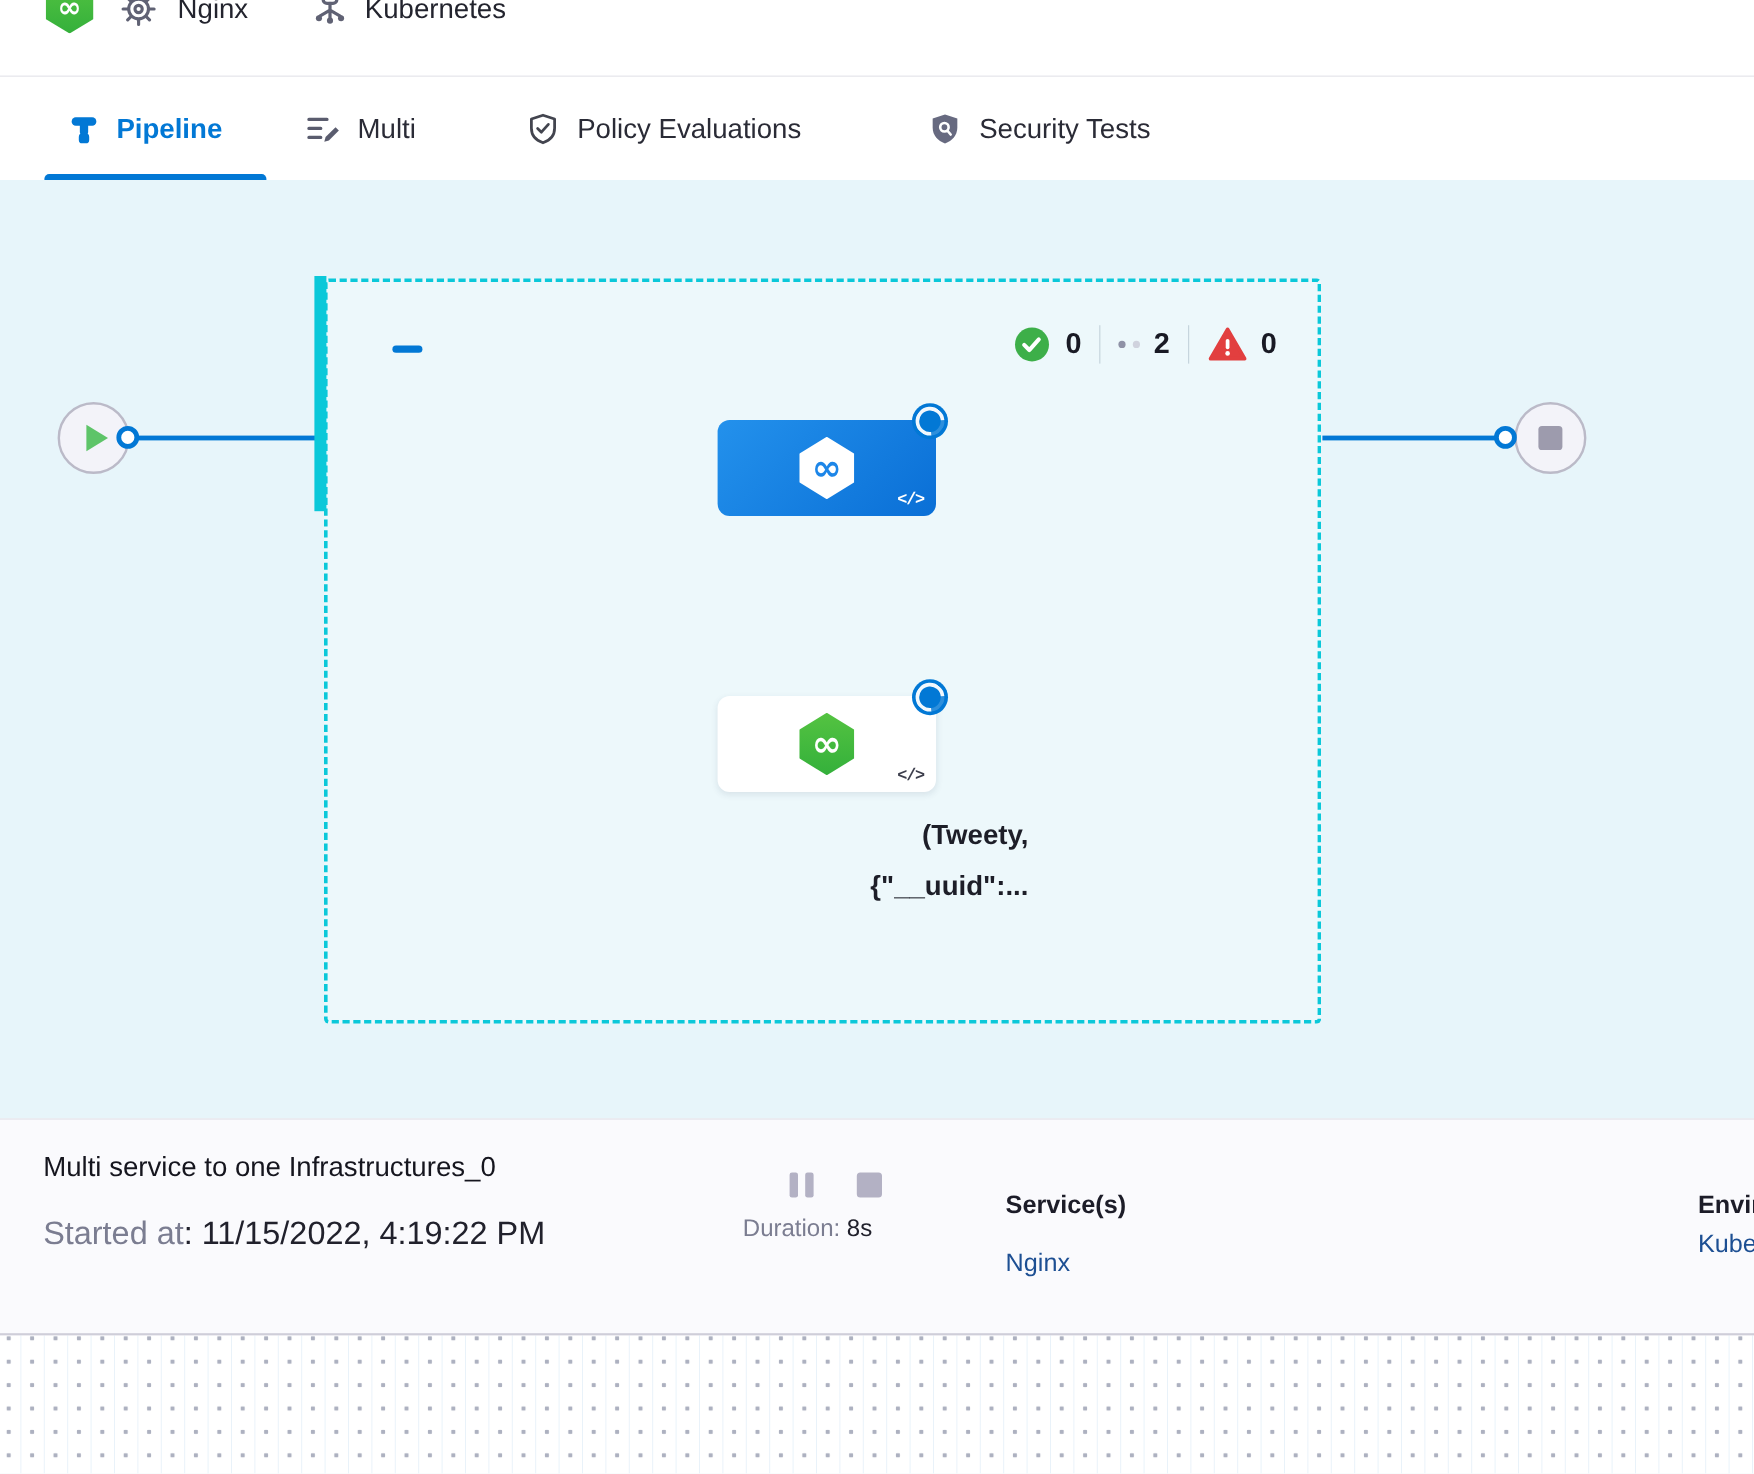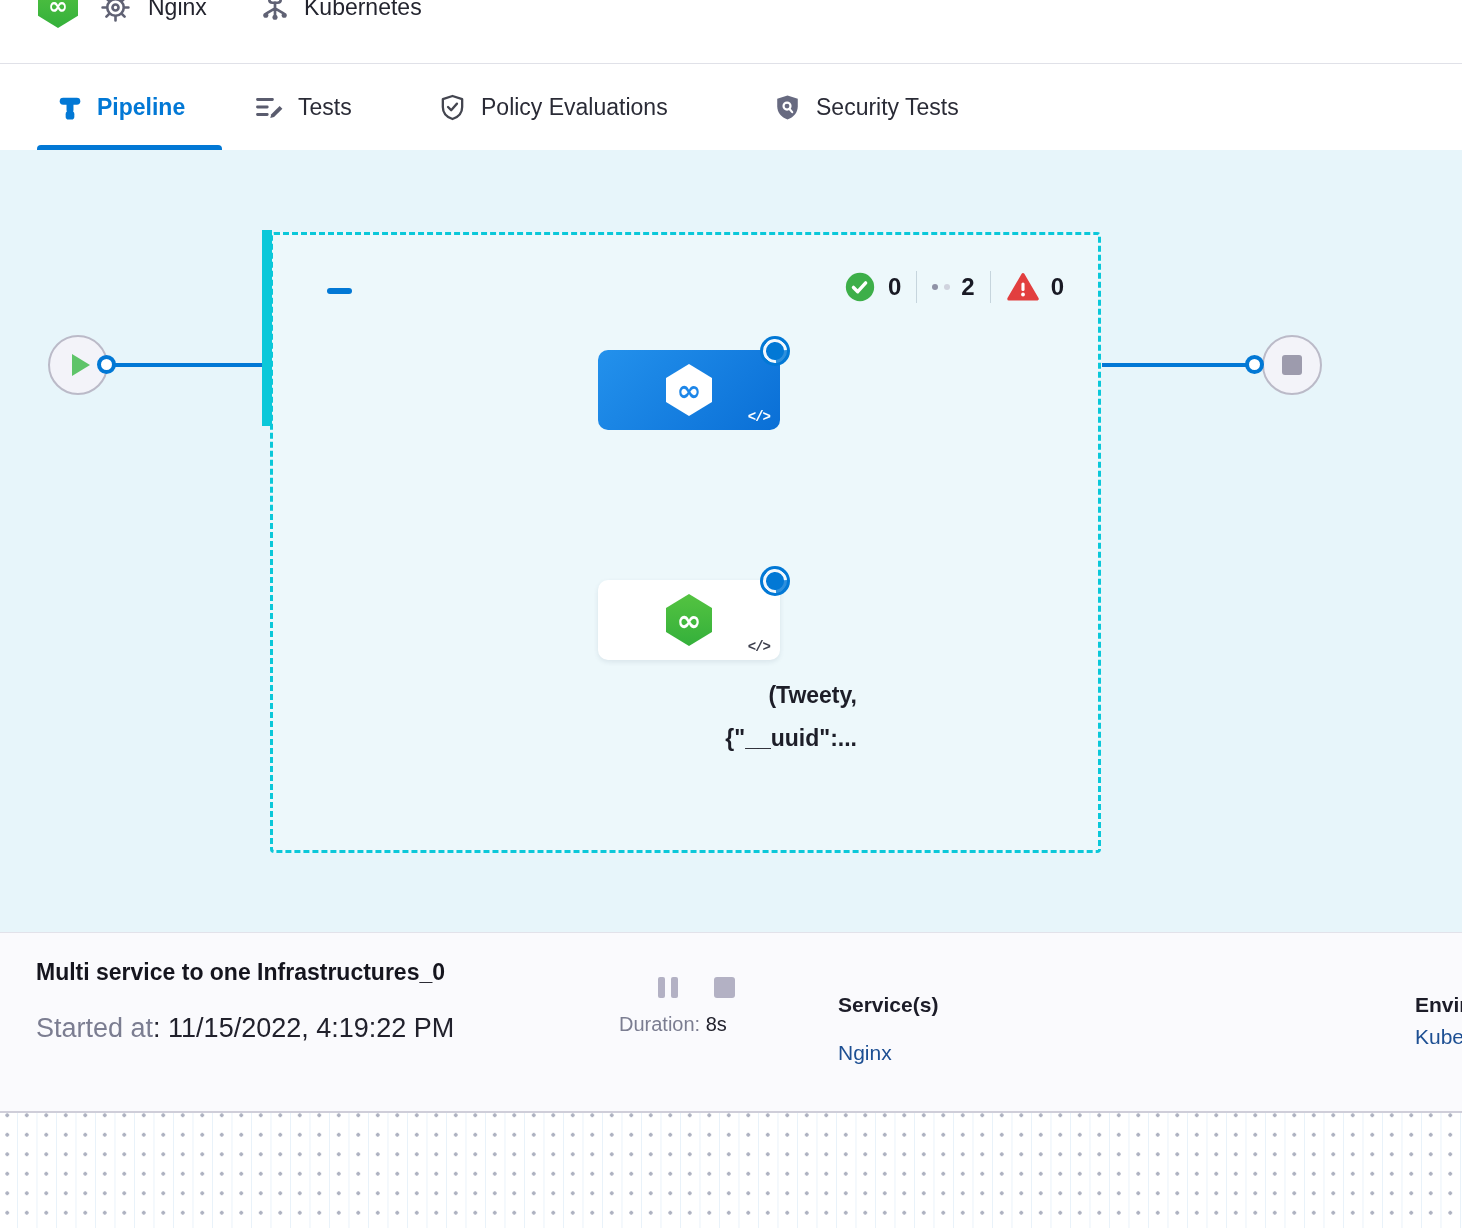--- a/index.html
+++ b/index.html
@@ -83,21 +83,21 @@
 
   .node-label { position:absolute; left:523px; width:334px; text-align:center; font-size:23px;
                 line-height:43px; color:#3e4050; z-index:2; }
   .node-label .b { font-weight:700; color:#1d1e28; }
   .label-1 { top:294px; }
   .label-2 { top:524px; font-weight:700; color:#1d1e28;text-align:right; }
 
   
   .footer { position:absolute; left:0; top:932px; width:1462px; height:181px; background:#fafafd;
             border-top:1px solid #e2e2ea; border-bottom:2px solid #cfced9; overflow:hidden; }
-  .f-title { position:absolute; left:36px; top:26px; font-size:23px; font-weight:700; color:#15151e; }
+  .f-title { position:absolute; left:36px; top:26px; font-size:23px; font-weight:400; color:#15151e; }
   .f-started { position:absolute; left:36px; top:80px; font-size:27px; color:#21212c; }
   .f-muted { color:#7b7d91; }
   .f-pause { position:absolute; left:658px; top:44px; display:flex; gap:6px; cursor:pointer; }
   .f-pause i { width:7px; height:21px; background:#b3b1c4; border-radius:2px; display:block; }
   .f-stop { position:absolute; left:714px; top:44px; width:21px; height:21px; background:#b3b1c4;
             border-radius:3px; cursor:pointer; }
   .f-duration { position:absolute; left:619px; top:80px; font-size:20px; color:#21212c; }
   .f-col-label { font-size:21px; font-weight:700; color:#1c1c28; }
   .f-link { font-size:21px; color:#1d4f93; cursor:pointer; }
   .f-services { position:absolute; left:838px; top:60px; display:flex; flex-direction:column; gap:24px; }
@@ -157,21 +157,21 @@
   </div>
   <div class="tab" style="left:254px;">
     <span>
       <svg width="30" height="28" viewBox="0 0 26 24">
         <g stroke="#5a5c6e" stroke-width="2.4" stroke-linecap="round" fill="none">
           <path d="M3 5.5h13M3 12h8.5M3 18.5h8.5"></path>
         </g>
         <path d="M15 18.3l7.2-7.2 2.4 2.4-7.2 7.2-3.3 0.9z" fill="#5a5c6e"></path>
       </svg>
     </span>
-    <span>Tests</span>
+    <span>Multi</span>
   </div>
   <div class="tab" style="left:438px;">
     <span>
       <svg width="29" height="29" viewBox="0 0 24 24">
         <path d="M12 2.5l8 2.6v6.4c0 5-3.3 8.4-8 10-4.7-1.6-8-5-8-10V5.1z" fill="none" stroke="#43454f" stroke-width="1.9" stroke-linejoin="round"></path>
         <path d="M8.3 11.6l2.6 2.6 4.8-5.4" fill="none" stroke="#43454f" stroke-width="1.9" stroke-linecap="round" stroke-linejoin="round"></path>
       </svg>
     </span>
     <span>Policy Evaluations</span>
   </div>

